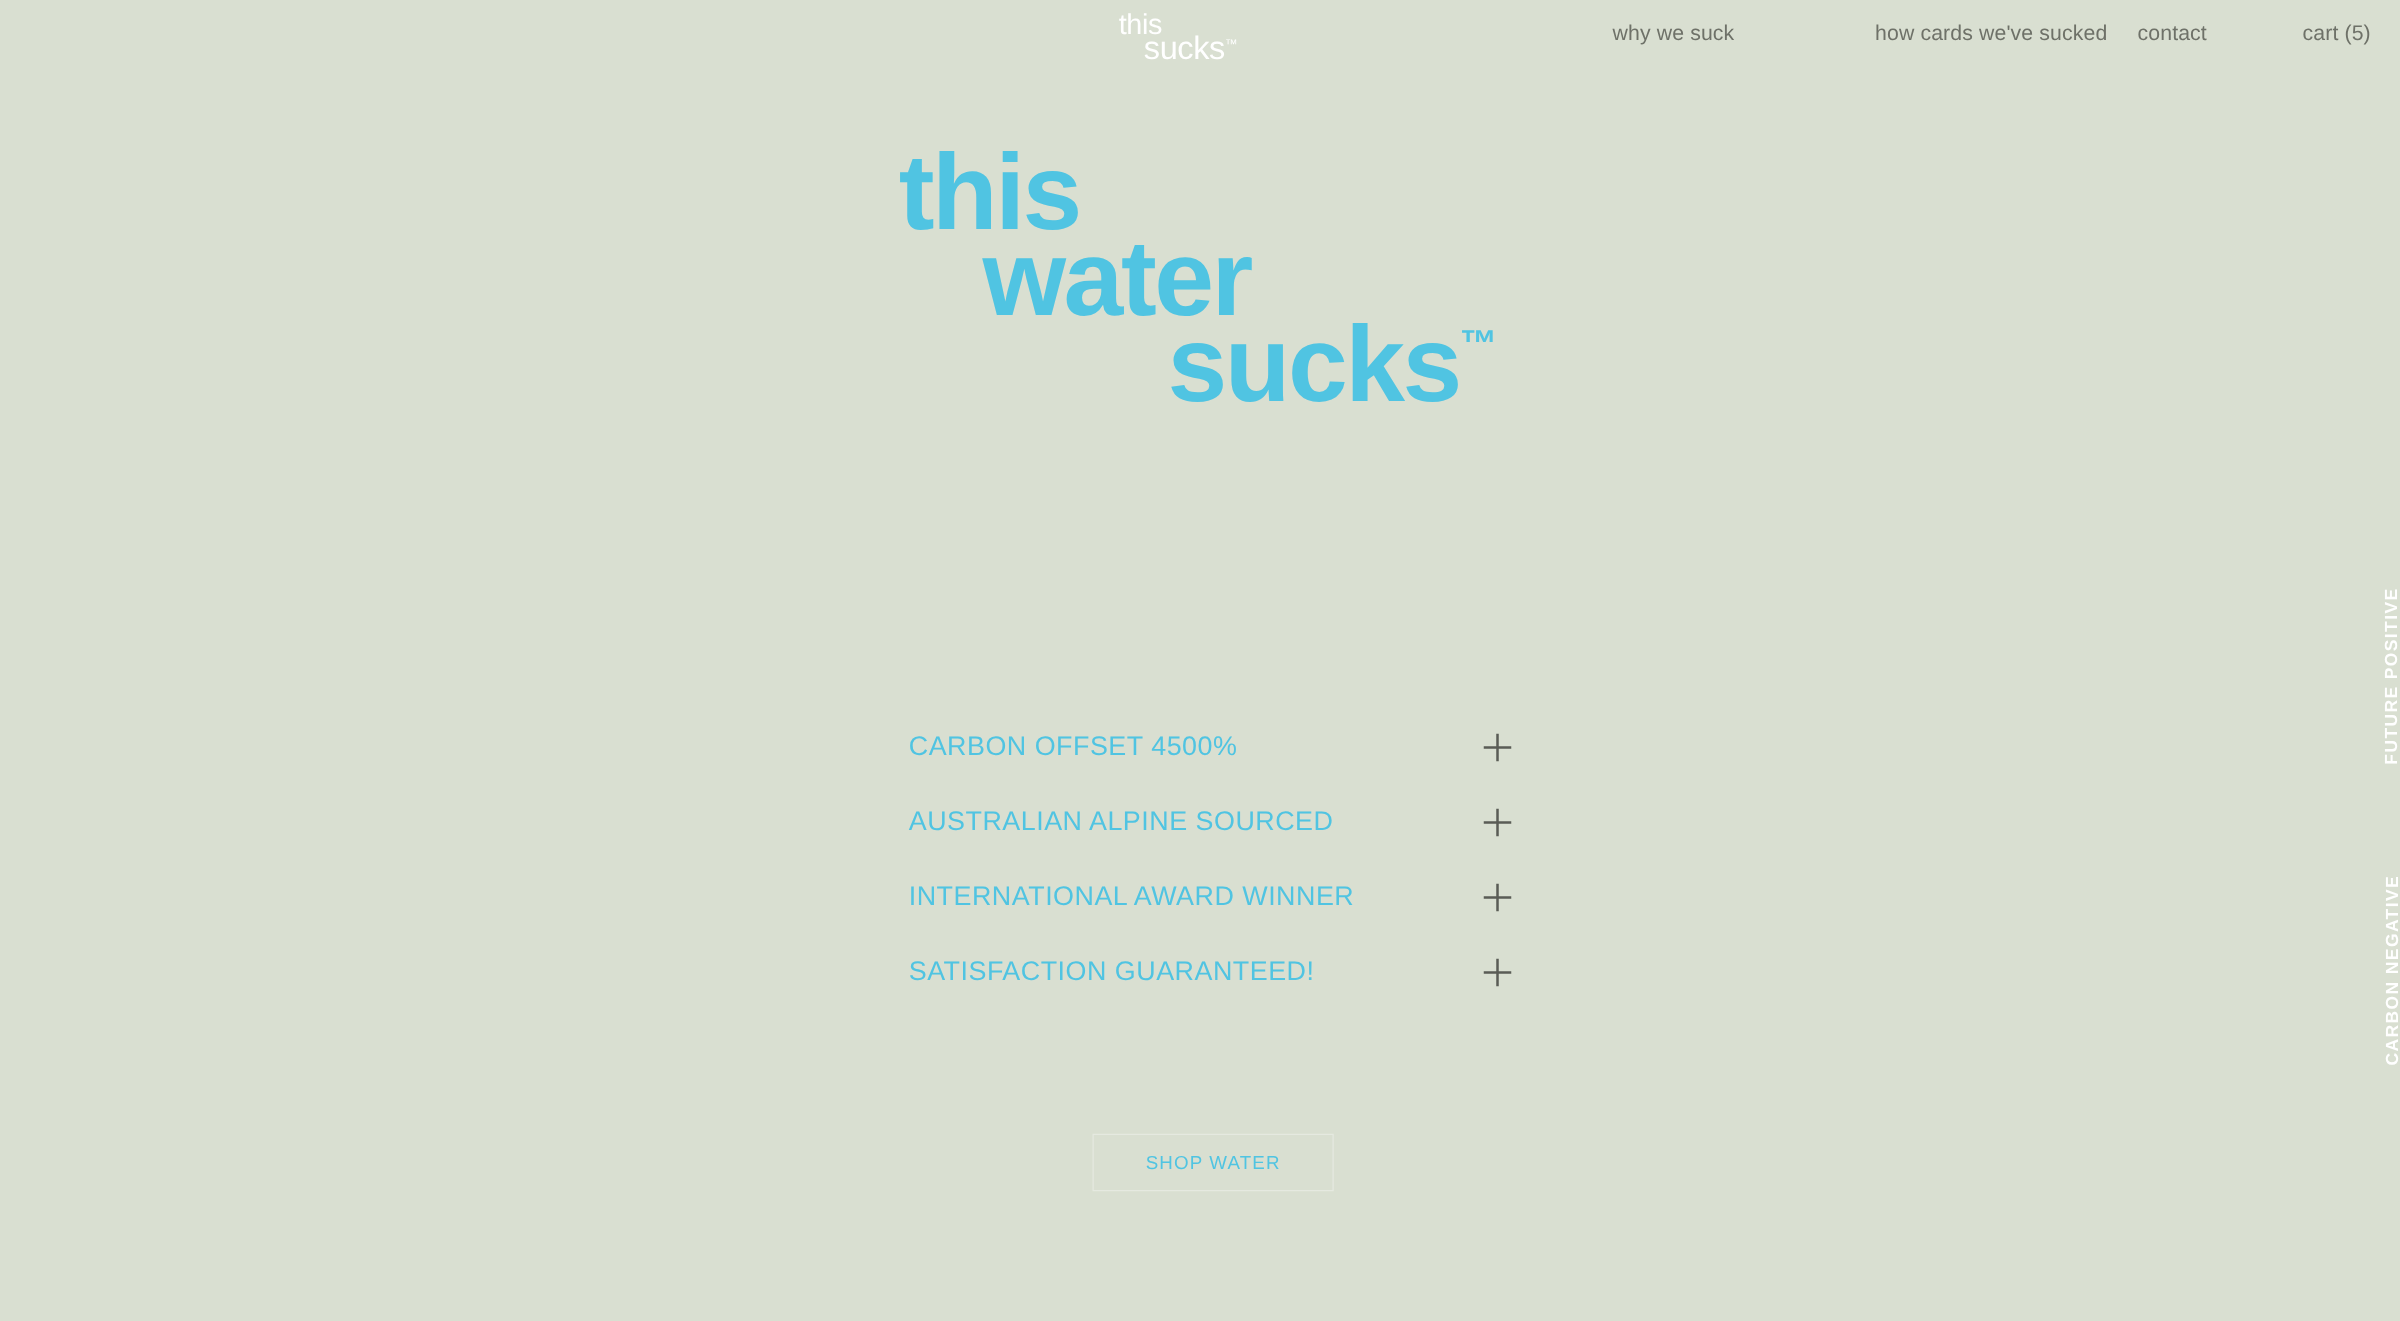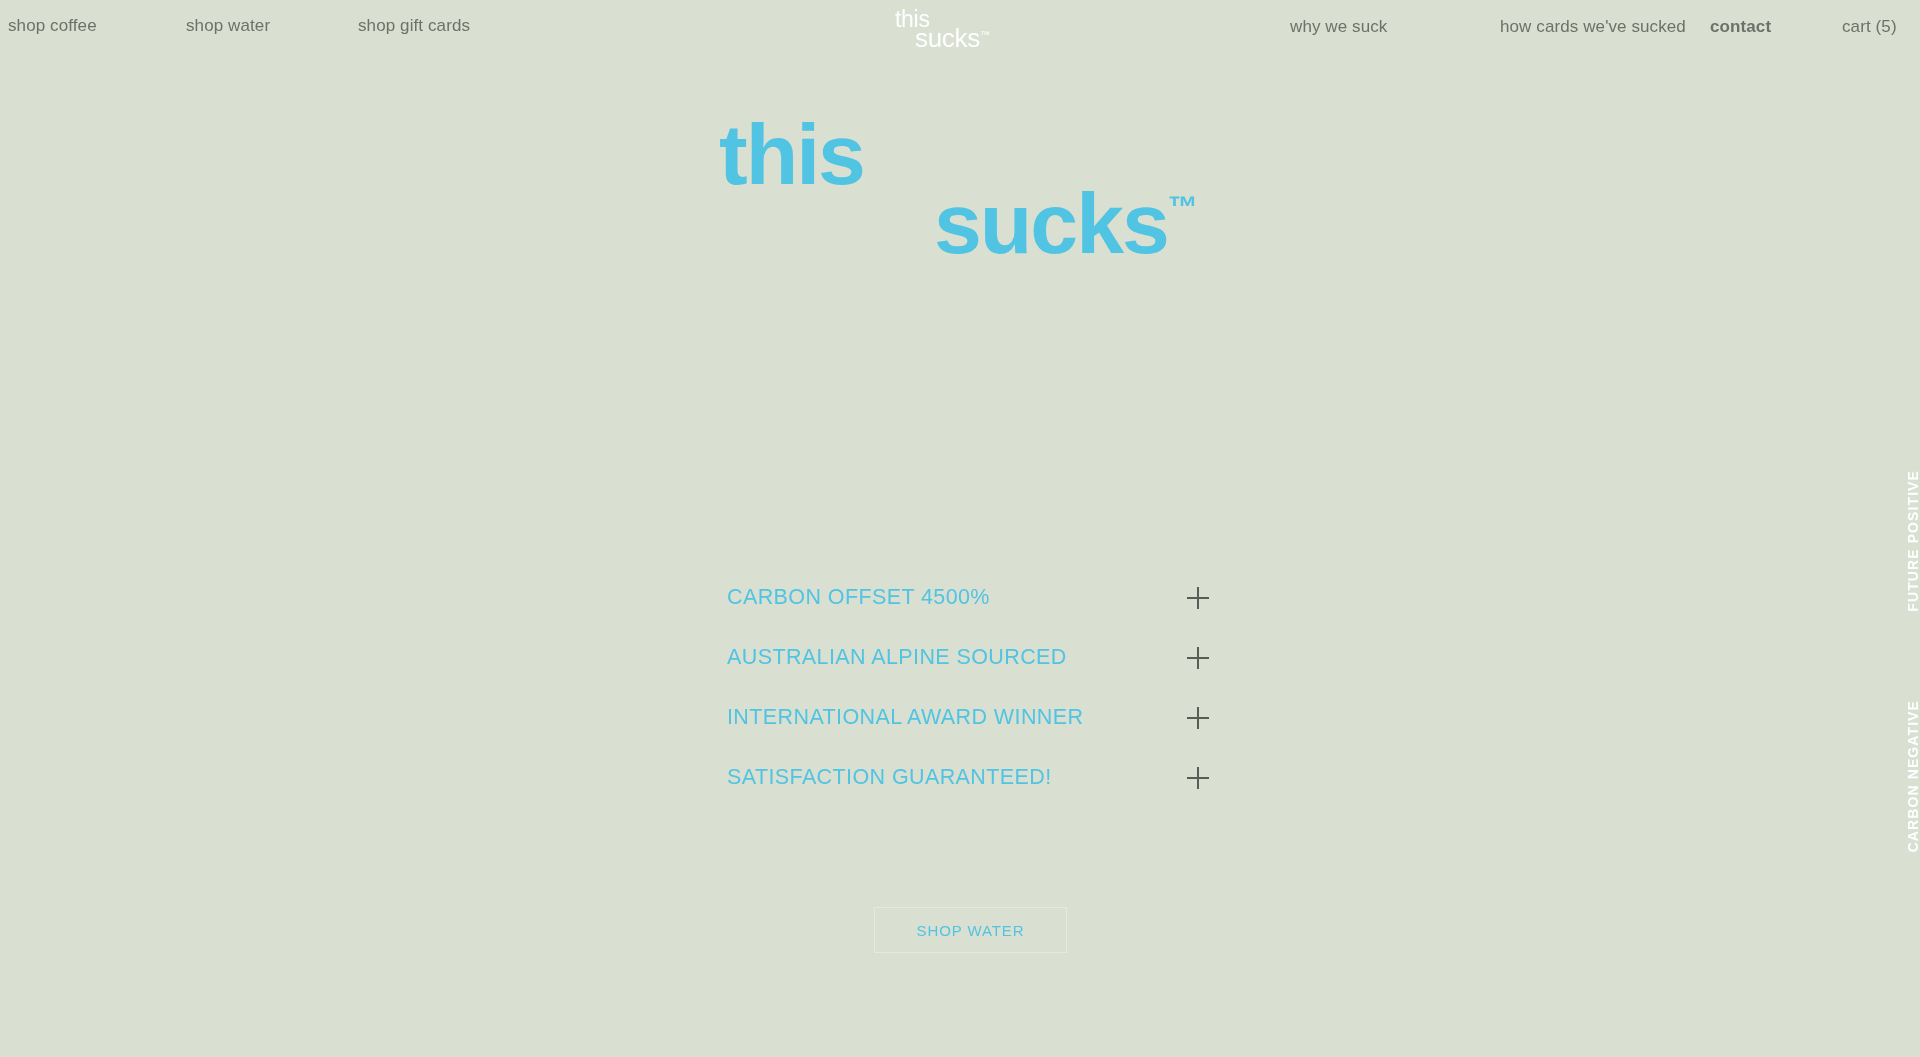--- a/index.html
+++ b/index.html
@@ -81,21 +81,21 @@
 
   .nav-right {
     position: absolute;
     right: 0;
     top: 18px;
     display: flex;
     padding-right: 14px;
   }
   .nav-right .nav-link { margin-left: 0; }
   .nav-right .nav-item-wrap { width: 210px; text-align: left; }
-  .nav-right .nav-item-wrap.contact-wrap { width: 132px; font-weight: bold; }
+  .nav-right .nav-item-wrap.contact-wrap { width: 132px; }
   .nav-right .nav-item-wrap.cart-wrap { width: 64px; text-align: left; }
 
   
   .hero {
     position: absolute;
     left: 0;
     top: 120px;
     width: 1920px;
   }
 
@@ -215,25 +215,20 @@
     line-height: 1;
   }
   .side-label-future { top: 470px; right: 14px; }
   .side-label-carbon { top: 700px; right: 14px; }
 </style>
 </head>
 <body>
 
 <header class="site-header">
 
-  <nav class="nav-left">
-    <a class="nav-link" href="#">shop coffee</a>
-    <a class="nav-link" href="#">shop water</a>
-    <a class="nav-link" href="#">shop gift cards</a>
-  </nav>
 
   <a class="logo" href="#">
     <span class="logo-top">this</span>
     <span class="logo-bottom"><span>sucks</span><span class="logo-tm">™</span></span>
   </a>
 
   <nav class="nav-right">
     <span class="nav-item-wrap">
       <a class="nav-link" href="#">why we suck</a>
     </span>
@@ -245,20 +240,21 @@
     </span>
     <span class="nav-item-wrap cart-wrap">
       <a class="nav-link" href="#">cart (5)</a>
     </span>
   </nav>
 
 </header>
 
 <section class="hero">
   <div class="hero-line hero-line-1">this</div>
+  <div class="hero-line hero-line-2">water</div>
   <div class="hero-line hero-line-3"><span>sucks</span><span class="hero-tm">™</span></div>
 </section>
 
 <section class="features">
 
   <button class="feature-row">
     <span class="feature-label">CARBON OFFSET 4500%</span>
     <span class="plus-icon"></span>
   </button>
 

